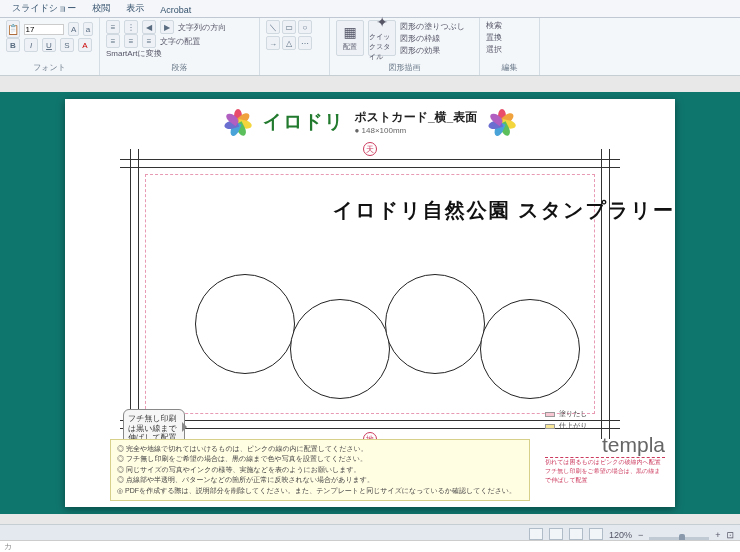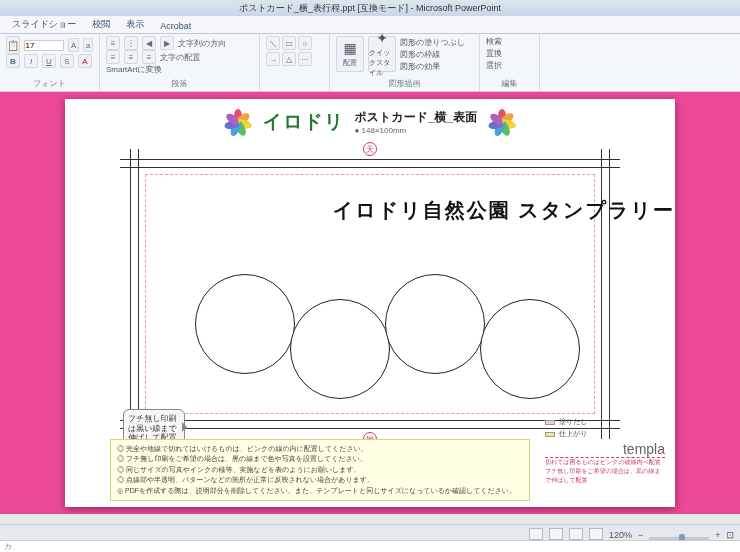--- a/index.html
+++ b/index.html
@@ -10,21 +10,21 @@
 .tab { padding: 2px 8px; font-size: 9px; color: #33506c; cursor: pointer; }
 .ribbon { height: 58px; background: #f4f7fa; display: flex; border-bottom: 1px solid #c5ced3; }
 .rgroup { border-right: 1px solid #d5dde4; padding: 2px 6px; display: flex; flex-direction: column; justify-content: space-between; position: relative; }
 .rgroup-label { font-size: 8px; color: #6a7a8a; text-align: center; margin-top: auto; }
 .rrow { display: flex; gap: 4px; align-items: center; }
 .rbtn { width: 18px; height: 18px; background: #eef2f7; border: 1px solid #d0d8e0; border-radius: 2px; display: flex; align-items: center; justify-content: center; font-size: 10px; color: #5a6c80; cursor: pointer; }
 .rbtn.sm { width: 14px; height: 14px; font-size: 8px; }
 .rlabel { font-size: 8px; color: #556; }
 .bigbtn { width: 28px; height: 36px; background: #eef2f7; border: 1px solid #d0d8e0; border-radius: 2px; display: flex; flex-direction: column; align-items: center; justify-content: center; font-size: 7px; color: #556; cursor: pointer; }
 .bigbtn .ic { font-size: 14px; margin-bottom: 2px; }
-.workspace { position: absolute; top: 92px; left: 0; right: 0; bottom: 38px; background: #ec4899; display: flex; align-items: center; justify-content: center; overflow: auto; }
+.workspace { position: absolute; top: 92px; left: 0; right: 0; bottom: 38px; background: #0f766e; display: flex; align-items: center; justify-content: center; overflow: auto; }
 .slide { width: 610px; height: 408px; background: #fff; box-shadow: 0 2px 8px rgba(0,0,0,.4); position: relative; overflow: hidden; }
 .brand-row { position: absolute; top: 8px; left: 0; right: 0; display: flex; align-items: center; justify-content: center; gap: 10px; }
 .pinwheel { width: 30px; height: 30px; position: relative; }
 .petal { position: absolute; width: 8px; height: 14px; border-radius: 50% 50% 50% 0; top: 2px; left: 11px; transform-origin: 4px 14px; }
 .brand-text { font-size: 19px; font-weight: 700; color: #227a2e; letter-spacing: 1px; }
 .subtitle-box { display: flex; flex-direction: column; }
 .subtitle { font-size: 12px; font-weight: 700; color: #222; }
 .dimline { font-size: 8px; color: #666; }
 .card-area { position: absolute; top: 50px; left: 55px; width: 500px; height: 290px; }
 .guide { position: absolute; background: #333; }
@@ -32,39 +32,36 @@
 .guide.v { width: 1px; height: 100%; }
 .marker { position: absolute; width: 14px; height: 14px; border: 1px solid #cc3a5e; border-radius: 50%; display: flex; align-items: center; justify-content: center; font-size: 8px; color: #cc3a5e; background: #fff; }
 .slide-title { position: absolute; top: 98px; left: 0; right: 0; text-align: right; font-size: 20px; font-weight: 700; letter-spacing: 2px; color: #111; }
 .circle { position: absolute; border: 1.5px solid #222; border-radius: 50%; background: #fff; }
 .callout { position: absolute; left: 58px; top: 310px; width: 62px; padding: 4px; border: 1px solid #888; border-radius: 6px; background: #f6f6f6; font-size: 8px; color: #333; line-height: 1.2; }
 .callout:after { content:""; position:absolute; right:-8px; top:12px; border:5px solid transparent; border-left-color:#888; }
 .notes-box { position: absolute; bottom: 6px; left: 45px; width: 420px; background: #fffde2; border: 1px solid #d6d08a; padding: 4px 6px; font-size: 7px; color: #444; line-height: 1.5; }
 .notes-box li { list-style: none; }
 .notes-box li:before { content: "◎ "; }
 .templa { position: absolute; bottom: 22px; right: 10px; width: 120px; }
-.templa-label { font-size: 14px; color: #666; text-align: right; border-bottom: 1px dashed #cc3a5e; }
+.templa-label { font-size: 21px; color: #666; text-align: right; border-bottom: 1px dashed #cc3a5e; }
 .templa-row { display: flex; align-items: center; gap: 4px; font-size: 7px; color: #444; margin-bottom: 2px; }
 .sw { width: 10px; height: 5px; border: 1px solid #999; }
 .sw.pink { background: #f7c7d4; }
 .sw.yel { background: #f7e598; }
 .templa-note { font-size: 6px; color: #cc3a5e; }
 .statusbar { position: absolute; bottom: 12px; left: 0; right: 0; height: 16px; background: #e3e9ef; border-top: 1px solid #c5ced3; display: flex; align-items: flex-end; justify-content: flex-end; padding: 0 6px; gap: 6px; font-size: 9px; color: #556; }
 .viewbtn { width: 14px; height: 12px; border: 1px solid #b0bcc8; background: #f2f5f8; cursor: pointer; }
 .zoomslider { width: 60px; height: 3px; background: #c0cad4; position: relative; }
 .zoomslider:before { content:""; position:absolute; left:50%; top:-3px; width:6px; height:9px; background:#8a9aac; border-radius:2px; }
 .input-strip { position: absolute; bottom: 0; left: 0; right: 0; height: 12px; background: #fff; border-top: 1px solid #ccc; font-size: 8px; color: #888; padding-left: 4px; }
 </style>
 </head>
 <body>
 
 <div class="app">
-  <div class="titlebar">
-    <span>ポストカード_横_表行程.ppt [互換モード] - Microsoft PowerPoint</span>
-  </div>
 
   <div class="tabs">
     <div class="tab">スライドショー</div>
     <div class="tab">校閲</div>
     <div class="tab">表示</div>
     <div class="tab">Acrobat</div>
   </div>
 
   <div class="ribbon">
     <div class="rgroup" style="width:100px">

